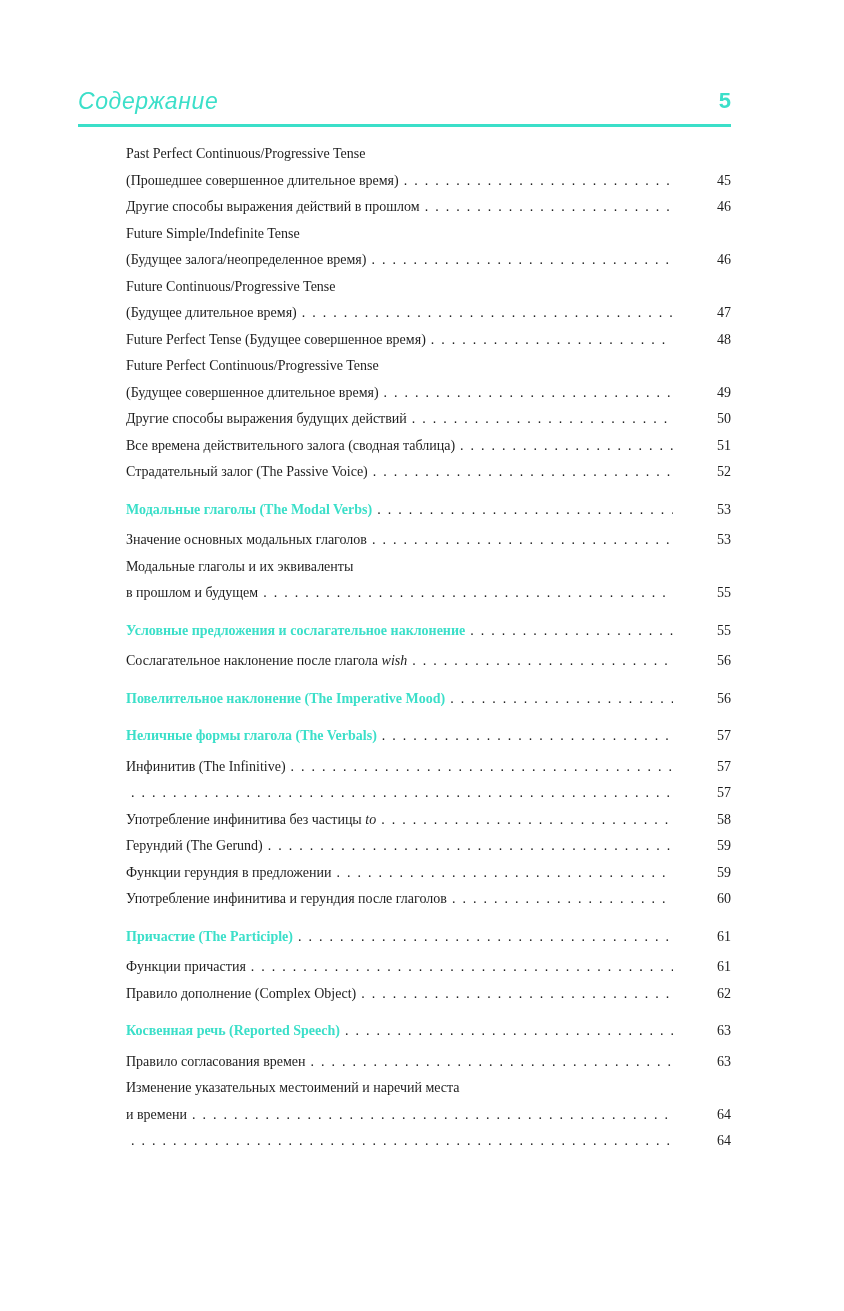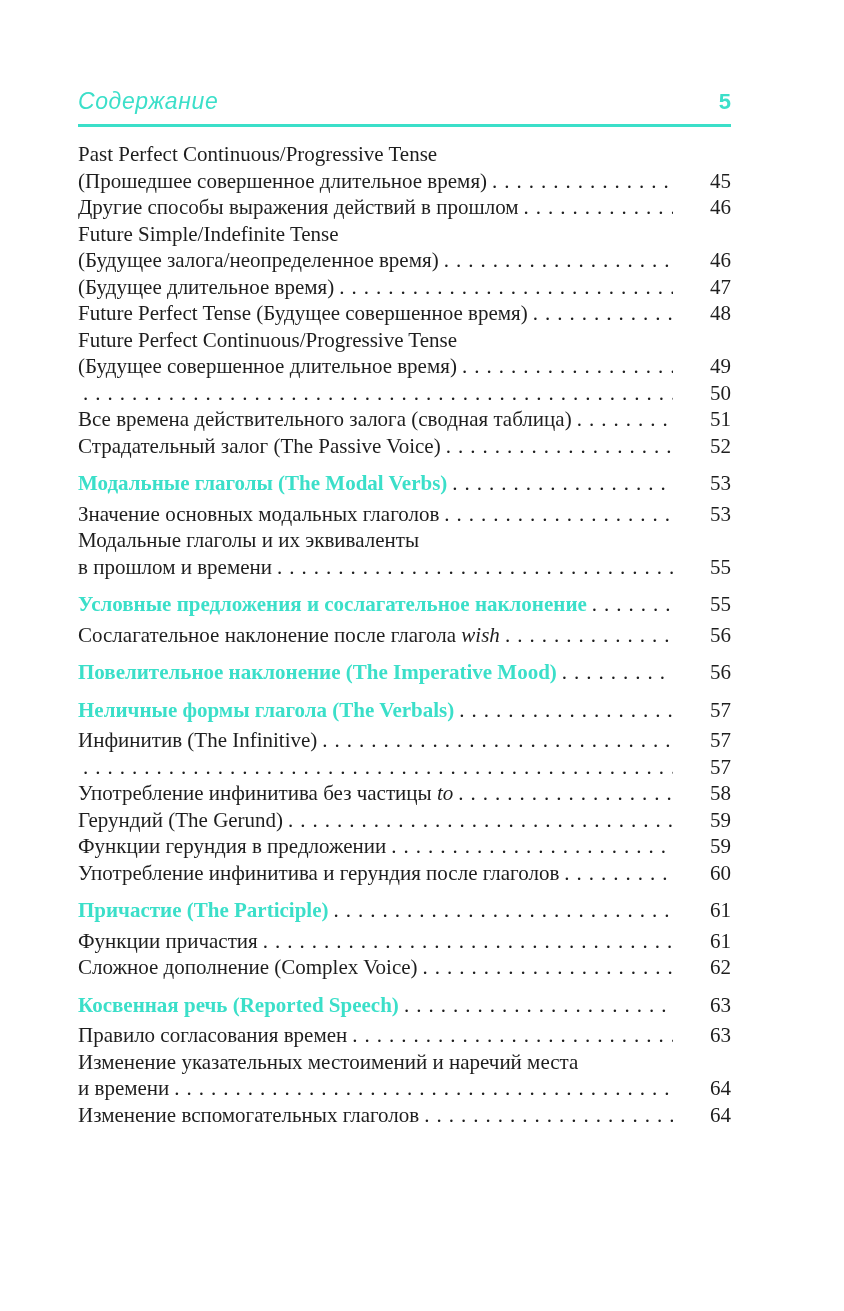--- a/index.html
+++ b/index.html
@@ -17,41 +17,42 @@
   }
   .page {
     position: absolute;
     left: 78px;
     top: 88px;
     width: 653px;
   }
   .hdr {
     display: flex;
     justify-content: space-between;
-    align-items: flex-end;
+    align-items: flex-start;
     border-bottom: 3px solid var(--accent, #3bdfc9);
     padding-bottom: 9px;
   }
   .hdr-title {
     font-family: "Liberation Sans", sans-serif;
     font-style: italic;
     font-weight: 400;
     font-size: 23px;
     letter-spacing: 0.6px;
     color: var(--accent, #3bdfc9);
   }
   .hdr-page {
     font-family: "Liberation Sans", sans-serif;
     font-weight: bold;
     font-size: 22px;
     color: var(--accent, #3bdfc9);
   }
   .toc {
     margin-top: 14px;
-    font-size: 21px;
+    font-size: 14px;
+    margin-left: 48px;
   }
   .row {
     display: flex;
     align-items: baseline;
     line-height: 26.5px;
   }
   .row .txt {
     white-space: nowrap;
   }
   .row .txt i {
@@ -103,38 +104,42 @@
       </div>
       <div class="row">
         <span class="txt"><span>Future Simple/Indefinite Tense</span></span>
       </div>
       <div class="row">
         <span class="txt"><span>(Будущее залога/неопределенное время)</span></span>
         <span class="leader">........................................................................................................................</span>
         <span class="page-num">46</span>
       </div>
       <div class="row">
+        <span class="txt"><span>Future Continuous/Progressive Tense</span></span>
+      </div>
+      <div class="row">
         <span class="txt"><span>(Будущее длительное время)</span></span>
         <span class="leader">........................................................................................................................</span>
         <span class="page-num">47</span>
       </div>
       <div class="row">
         <span class="txt"><span>Future Perfect Tense (Будущее совершенное время)</span></span>
         <span class="leader">........................................................................................................................</span>
         <span class="page-num">48</span>
       </div>
       <div class="row">
         <span class="txt"><span>Future Perfect Continuous/Progressive Tense</span></span>
       </div>
       <div class="row">
         <span class="txt"><span>(Будущее совершенное длительное время)</span></span>
         <span class="leader">........................................................................................................................</span>
         <span class="page-num">49</span>
       </div>
       <div class="row">
+        <span class="txt"><span>Другие способы выражения будущих действий</span></span>
         <span class="leader">........................................................................................................................</span>
         <span class="page-num">50</span>
       </div>
       <div class="row">
         <span class="txt"><span>Все времена действительного залога (сводная таблица)</span></span>
         <span class="leader">........................................................................................................................</span>
         <span class="page-num">51</span>
       </div>
       <div class="row">
         <span class="txt"><span>Страдательный залог (The Passive Voice)</span></span>
@@ -148,21 +153,21 @@
       </div>
       <div class="row">
         <span class="txt"><span>Значение основных модальных глаголов</span></span>
         <span class="leader">........................................................................................................................</span>
         <span class="page-num">53</span>
       </div>
       <div class="row">
         <span class="txt"><span>Модальные глаголы и их эквиваленты</span></span>
       </div>
       <div class="row">
-        <span class="txt"><span>в прошлом и времени</span></span>
+        <span class="txt"><span>в прошлом и будущем</span></span>
         <span class="leader">........................................................................................................................</span>
         <span class="page-num">55</span>
       </div>
       <div class="row heading">
         <span class="txt"><span>Условные предложения и сослагательное наклонение</span></span>
         <span class="leader">........................................................................................................................</span>
         <span class="page-num">55</span>
       </div>
       <div class="row">
         <span class="txt"><span>Сослагательное наклонение после глагола </span><i>wish</i></span>
@@ -212,21 +217,21 @@
         <span class="txt"><span>Причастие (The Participle)</span></span>
         <span class="leader">........................................................................................................................</span>
         <span class="page-num">61</span>
       </div>
       <div class="row">
         <span class="txt"><span>Функции причастия</span></span>
         <span class="leader">........................................................................................................................</span>
         <span class="page-num">61</span>
       </div>
       <div class="row">
-        <span class="txt"><span>Сложное дополнение (Complex Voice)</span></span>
+        <span class="txt"><span>Правило дополнение (Complex Object)</span></span>
         <span class="leader">........................................................................................................................</span>
         <span class="page-num">62</span>
       </div>
       <div class="row heading">
         <span class="txt"><span>Косвенная речь (Reported Speech)</span></span>
         <span class="leader">........................................................................................................................</span>
         <span class="page-num">63</span>
       </div>
       <div class="row">
         <span class="txt"><span>Правило согласования времен</span></span>
@@ -235,18 +240,17 @@
       </div>
       <div class="row">
         <span class="txt"><span>Изменение указательных местоимений и наречий места</span></span>
       </div>
       <div class="row">
         <span class="txt"><span>и времени</span></span>
         <span class="leader">........................................................................................................................</span>
         <span class="page-num">64</span>
       </div>
       <div class="row">
-        <span class="txt"><span>Изменение вспомогательных глаголов</span></span>
         <span class="leader">........................................................................................................................</span>
         <span class="page-num">64</span>
       </div>
     </div>
 </div>
 
 </body></html>

